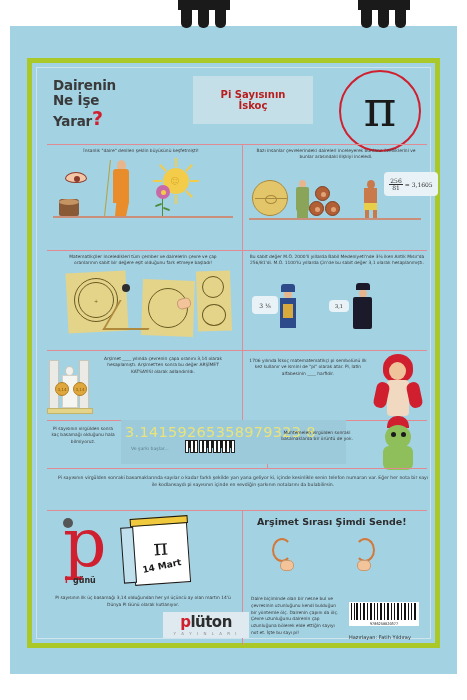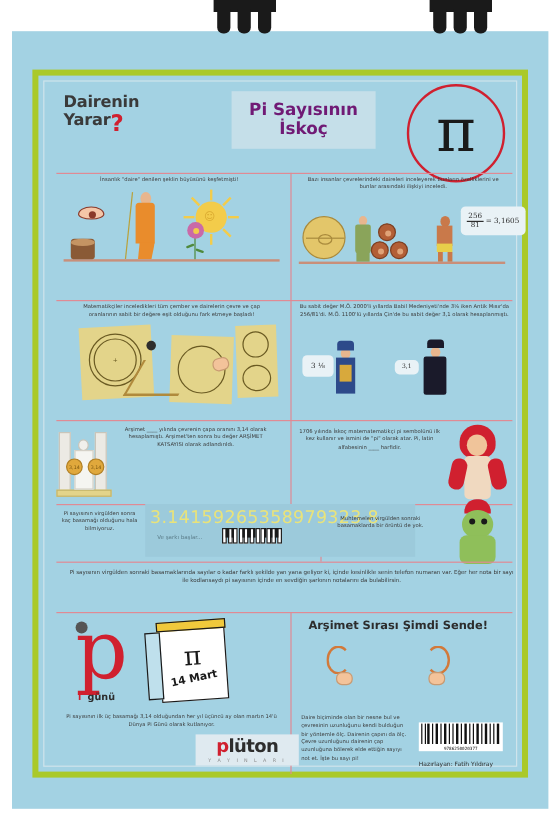--- a/index.html
+++ b/index.html
@@ -36,21 +36,21 @@
     position:absolute; left:10px; top:6px; width:130px;
     color:#3a3a3a; font-weight:bold; line-height:1.12; font-size:13.5px;
     font-family:"DejaVu Sans", sans-serif; letter-spacing:-0.2px;
   }
   .title-left .q { color:#d0202f; font-size:19px; font-weight:bold; }
   .title-box {
     position:absolute; left:150px; top:4px; width:120px; height:48px;
     background:#c5dfe9; display:flex; flex-direction:column;
     align-items:center; justify-content:center;
   }
-  .title-box span { color:#701a75; font-size:14px; font-weight:bold; line-height:1.15; }
+  .title-box span { color:#b91c1c; font-size:10px; font-weight:bold; line-height:1.15; }
   .pi-circle {
     position:absolute; left:296px; top:-2px; width:82px; height:82px;
     border:2.5px solid #d0202f; border-radius:50%;
   }
   .pi-circle .glyph {
     position:absolute; left:0; right:0; top:12px; text-align:center;
     font-size:50px; color:#1a1a1a; line-height:1; font-family:"DejaVu Serif", serif;
   }
 
   .hr-pink { position:absolute; height:1px; background:#e08a94; }
@@ -180,21 +180,22 @@
     <div class="t2"></div>
     <div class="t3"></div>
 </div>
 
 <div class="outer-border">
 <div class="inner">
 
   <div class="hdr">
     <div class="title-left">
       <div>Dairenin</div>
-      <div style="display:flex;">
+      <div>Ne İşe</div>
+      <div style="display:flex;align-items:flex-end;">
         <span>Yarar</span>
             <span class="q">?</span>
       </div>
     </div>
     <div class="title-box">
       <span>Pi Sayısının</span>
       <span>İskoç</span>
     </div>
     <div class="pi-circle">
       <div class="glyph">π</div>

